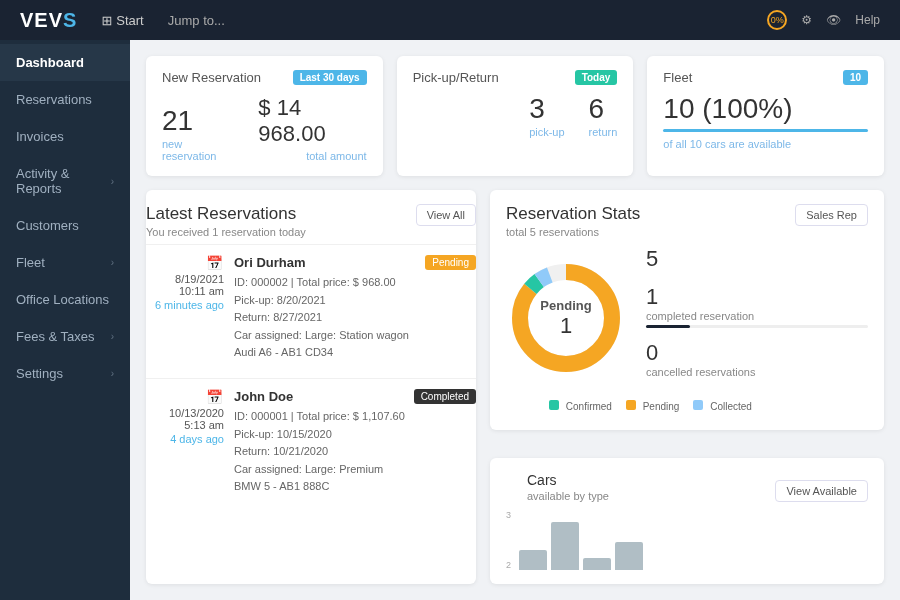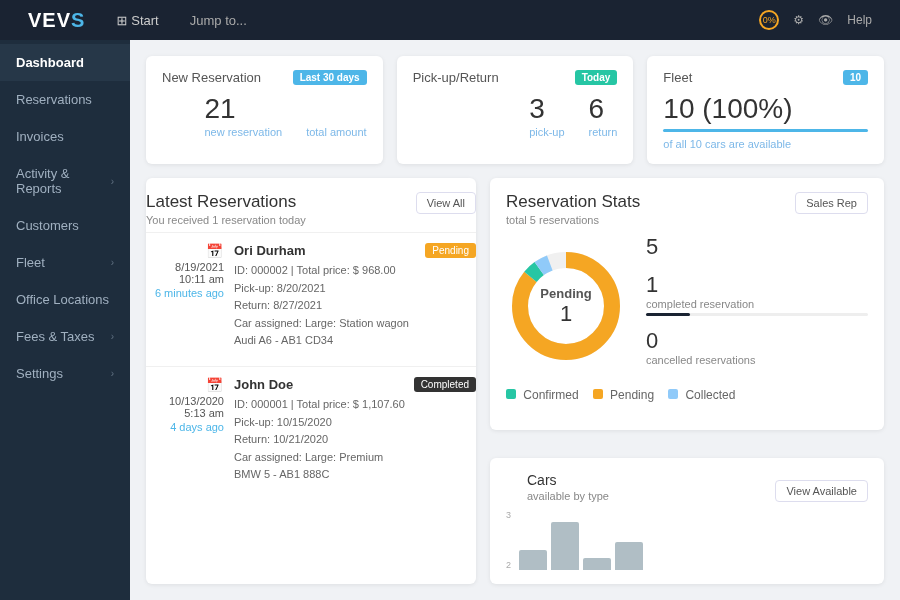--- a/index.html
+++ b/index.html
@@ -4,22 +4,22 @@
   <style>
     * { box-sizing: border-box; margin: 0; padding: 0; }
     body { font-family: 'Segoe UI', Arial, sans-serif; font-size: 13px; background: #f0f2f5; color: #333; display: flex; flex-direction: column; height: 600px; width: 900px; overflow: hidden; }
 
     
     .top-nav {
       background: #1a2332;
       height: 40px;
       display: flex;
       align-items: center;
-      padding: 0 28px;
-      gap: 31px;
+      padding: 0 20px;
+      gap: 24px;
       flex-shrink: 0;
     }
     .logo {
       color: #fff;
       font-size: 20px;
       font-weight: bold;
       letter-spacing: 1px;
     }
     .logo span { color: #4db6e8; }
     .nav-start {
@@ -333,23 +333,24 @@
     .stat-bar-fill {
       height: 100%;
       border-radius: 2px;
       background: #1a2332;
     }
 
     .legend-row {
       display: flex;
       gap: 14px;
       margin-top: 10px;
-      font-size: 12px;
+      font-size: 10px;
       color: #666;
       align-items: flex-end;
+      margin-left: 43px;
     }
     .legend-dot {
       display: inline-block;
       width: 10px;
       height: 10px;
       border-radius: 2px;
       margin-right: 4px;
     }
 
     
@@ -471,20 +472,21 @@
         <div class="card-header">
           <span class="card-title">New Reservation</span>
           <span class="badge badge-blue">Last 30 days</span>
         </div>
         <div class="stat-row">
           <div>
             <div class="stat-number">21</div>
             <div class="stat-label">new reservation</div>
           </div>
           <div>
+            <div class="stat-amount">$ 14 968.00</div>
             <div class="stat-amount-label">total amount</div>
           </div>
         </div>
       </div>
 
       <div class="card">
         <div class="card-header">
           <span class="card-title">Pick-up/Return</span>
           <span class="badge badge-teal">Today</span>
         </div>

